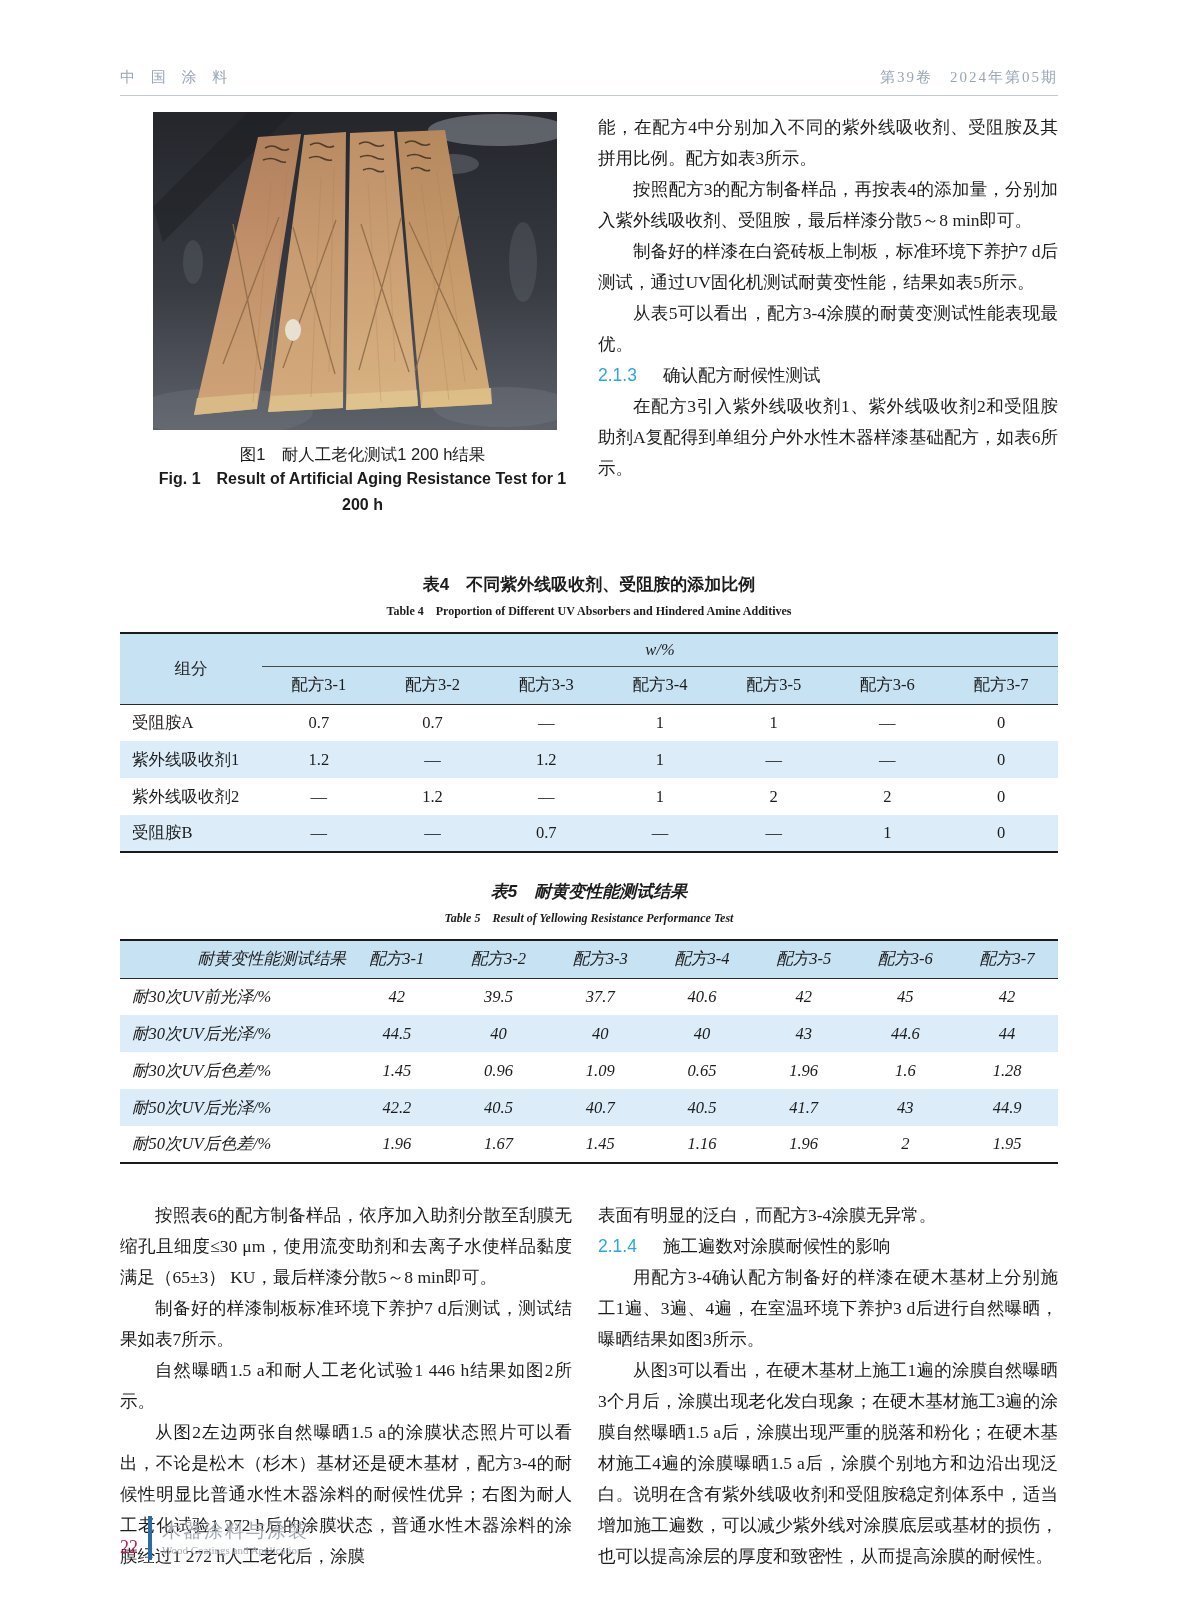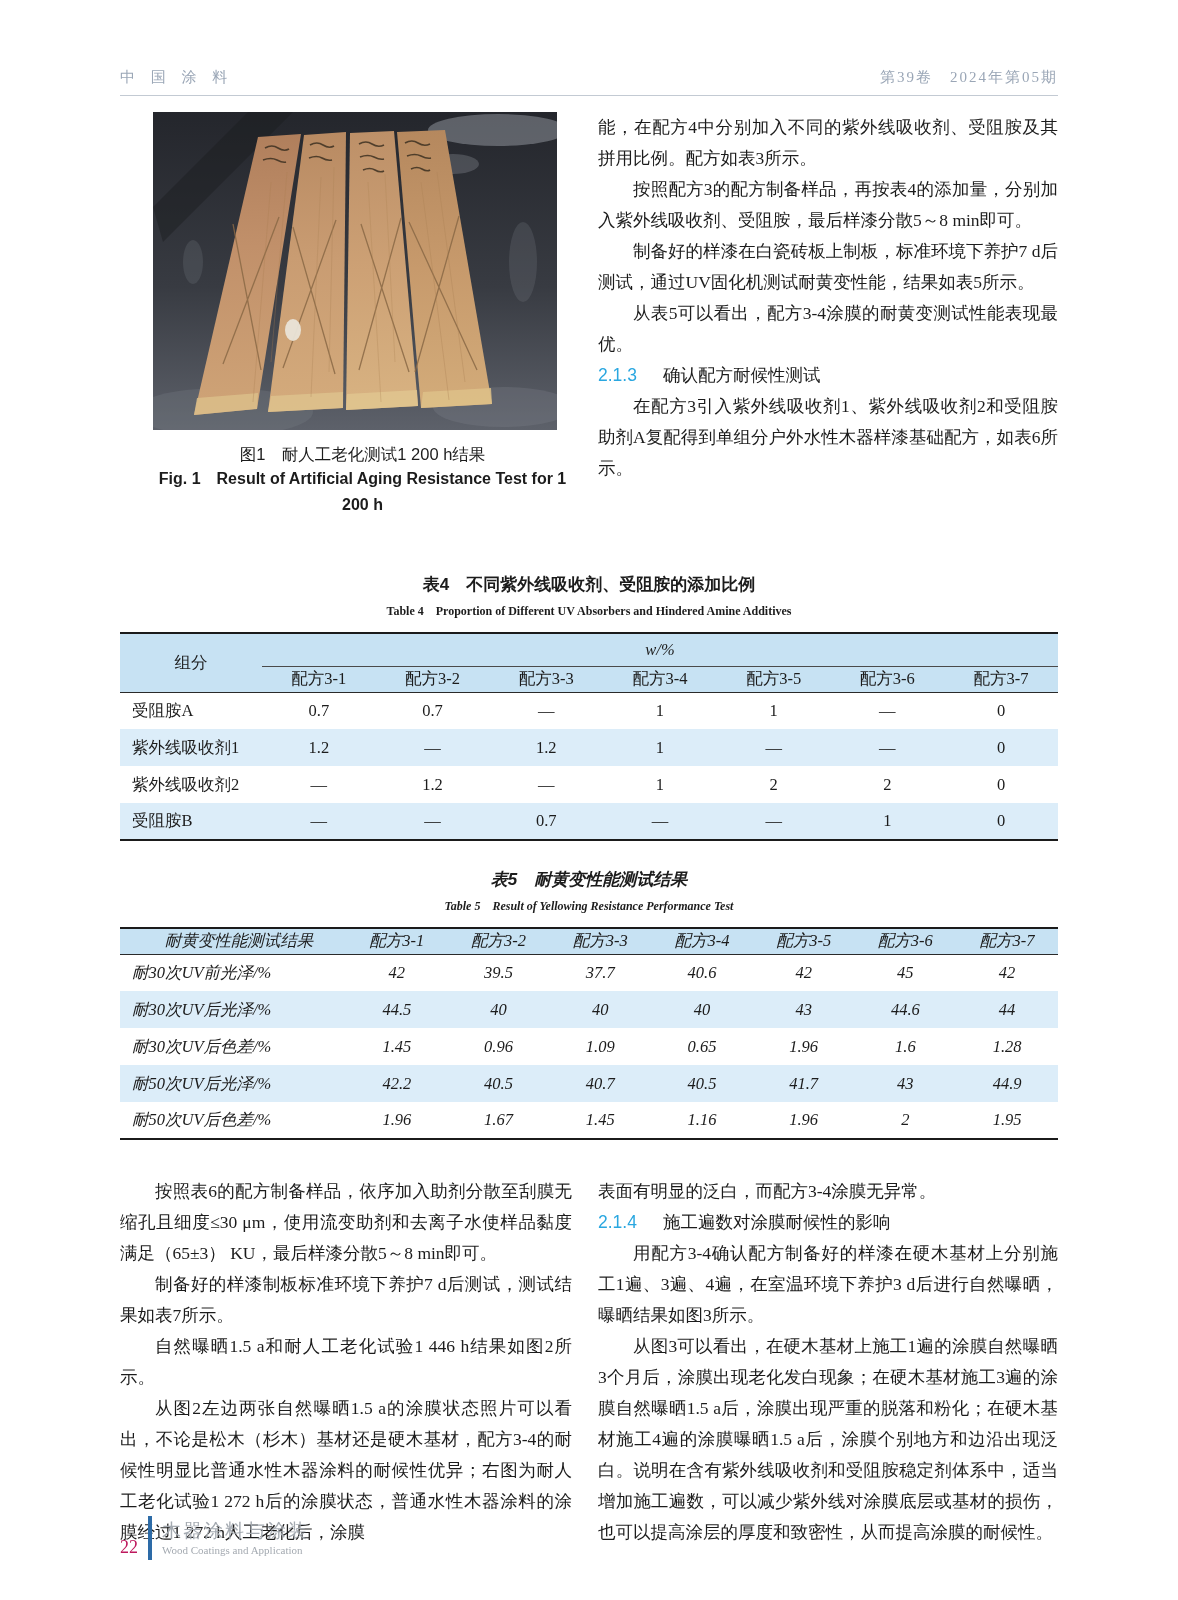--- a/index.html
+++ b/index.html
@@ -60,29 +60,29 @@
   }
   table.data {
     width:100%; border-collapse:collapse; table-layout:fixed;
     font-size:16.5px;
     border-top:2.5px solid #1b1b1b; border-bottom:2.5px solid #1b1b1b;
   }
   table.data thead { background:#c7e2f3; }
   table.data thead th { font-weight:normal; text-align:center; }
   table.data thead tr:last-child th, table.data thead th[rowspan] { border-bottom:1.5px solid #2a2a2a; }
   th.unit-cell { border-bottom:1px solid #4a4a4a !important; height:33px; font-style:italic; }
-  table.data thead tr.cols-row th { height:26px; }
+  table.data thead tr.cols-row th { height:38px; }
   table.data tbody td, table.data tbody th { height:37px; text-align:center; font-weight:normal; }
   table.data tbody th.row-label { text-align:left; padding-left:12px; }
   table.data tbody tr:nth-child(even) { background:#dcedf9; }
   table.t4tab col.c0 { width:142px; }
   table.t5tab col.c0 { width:226px; }
   th.group-cell { text-align:center; }
   table.t5tab thead th { height:39px; }
-  table.t5tab thead th.head-label { text-align:center; padding-left:12px; }
+  table.t5tab thead th.head-label { text-align:right; padding-left:12px; }
   
   .bottom { margin-top:36px; }
   
   .footer {
     position:absolute; left:120px; top:1516px;
     display:flex; align-items:center;
   }
   .page-num {
     font-size:18px; color:#be185d; margin-right:10px;
     align-self:flex-end; padding-bottom:2px;

